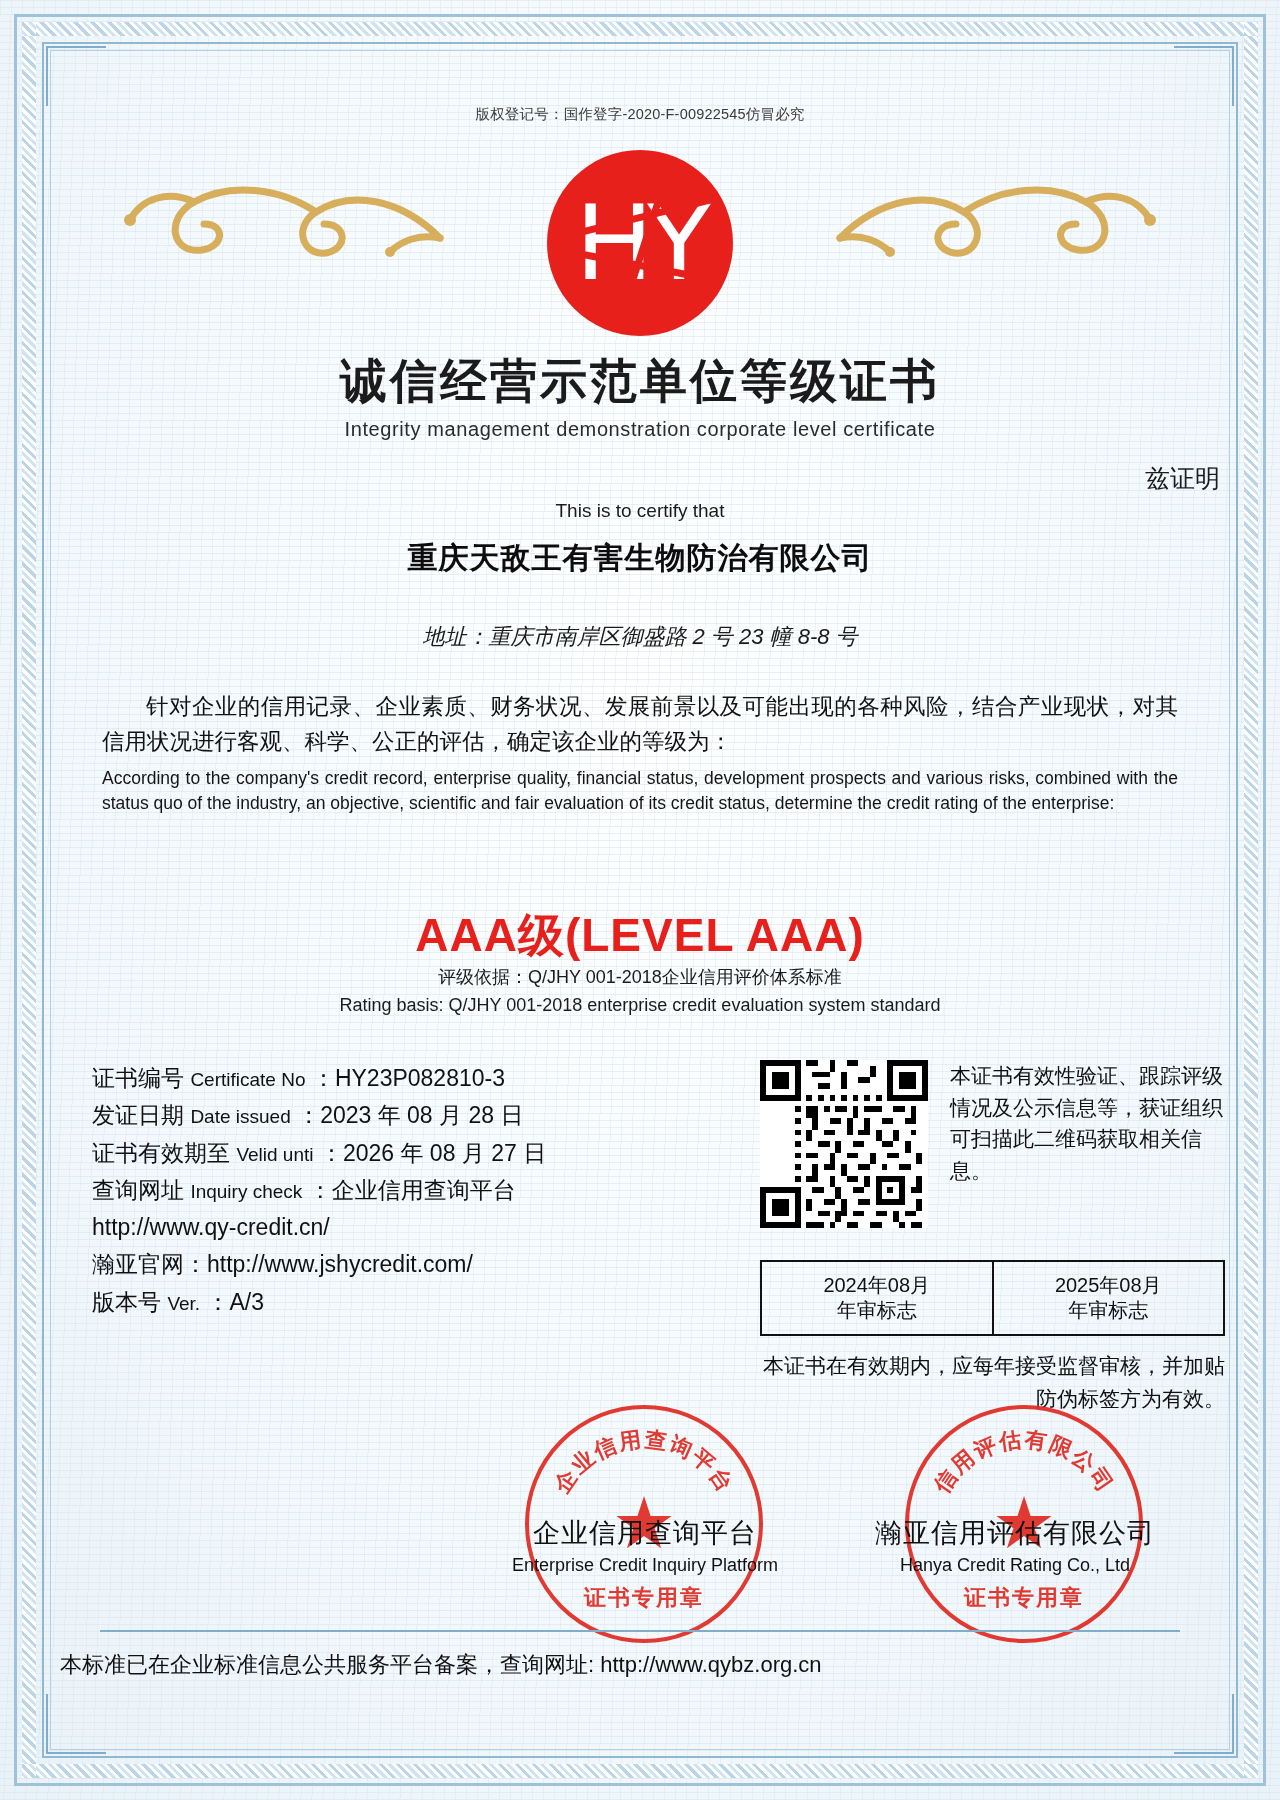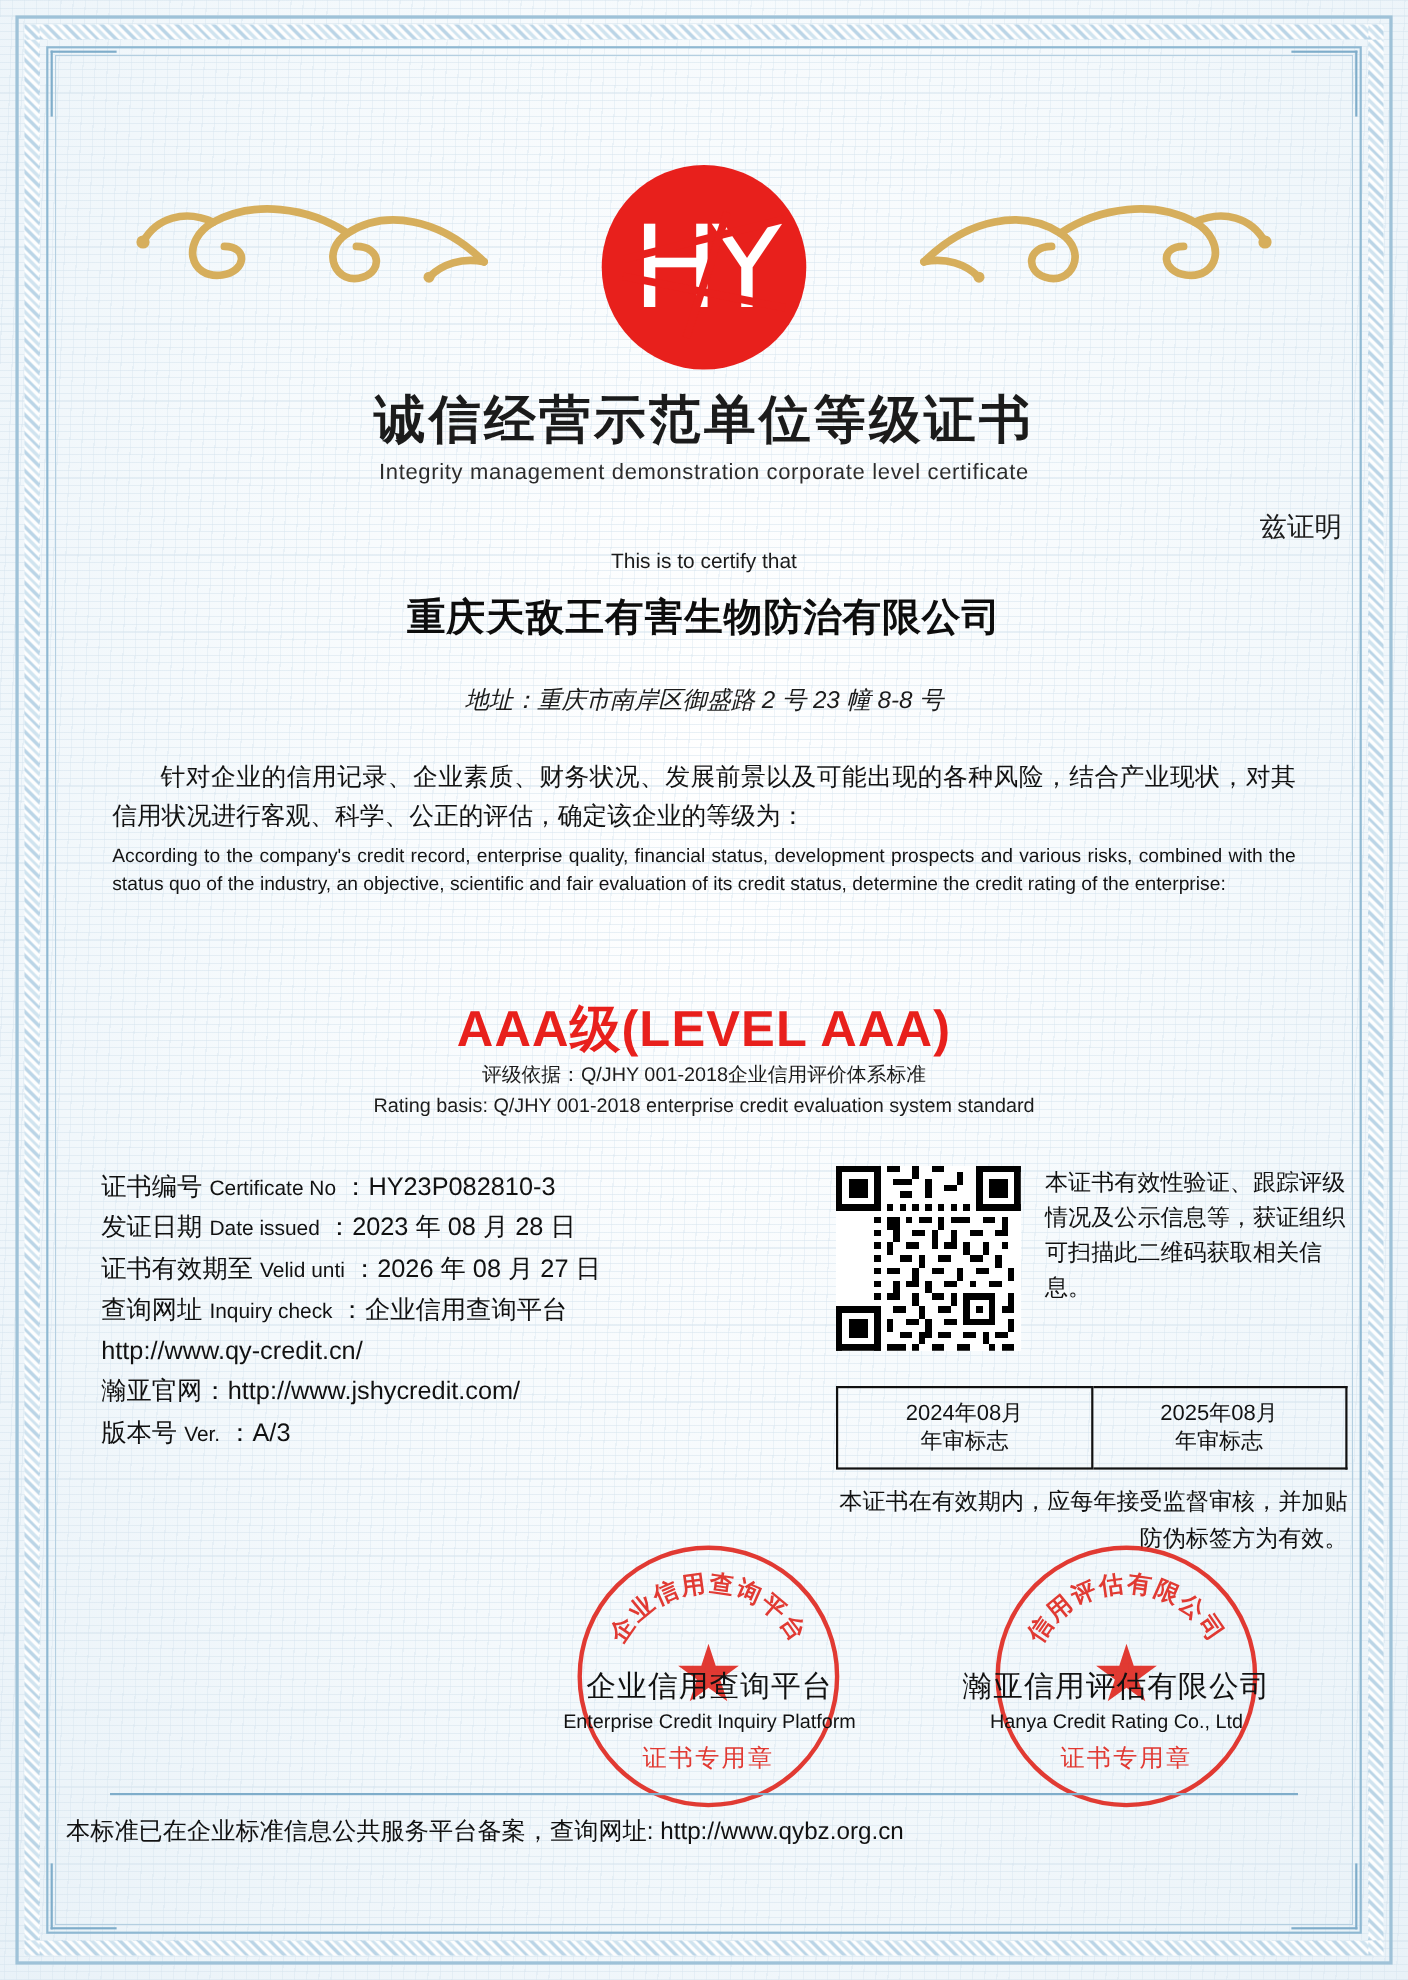--- a/index.html
+++ b/index.html
@@ -101,21 +101,21 @@
   .certify-cn{
     position:absolute;top:402px;left:0;right:0;text-align:right;
     font-size:25px;color:#1b1b1b;
   }
   .certify-en{
     position:absolute;top:440px;left:0;right:0;text-align:center;
     font-size:19px;color:#1b1b1b;
   }
   .company{
     position:absolute;top:478px;left:0;right:0;text-align:center;
-    font-size:35px;font-weight:bold;color:#0d0d0d;letter-spacing:1px;
+    font-size:30px;font-weight:bold;color:#0d0d0d;letter-spacing:1px;
   }
   .credit-code{
     position:absolute;top:528px;left:0;right:0;text-align:center;
     font-size:22px;color:#1b1b1b;
   }
   .address{
     position:absolute;top:562px;left:0;right:0;text-align:center;
     font-size:22px;color:#1b1b1b;font-style:italic;
   }
 
@@ -191,21 +191,21 @@
   }
   .seal .arc{
     position:absolute;left:0;top:0;width:100%;height:100%;
   }
   .seal .arc text{
     fill:#e02a22;font-size:22px;font-family:"Liberation Sans",sans-serif;
     letter-spacing:2px;font-weight:bold;
   }
   .seal .bottom-label{
     position:absolute;left:0;right:0;bottom:26px;text-align:center;
-    color:#e02a22;font-size:22px;font-weight:normal;letter-spacing:2px;
+    color:#e02a22;font-size:22px;font-weight:bold;letter-spacing:2px;
   }
   .seal-left{left:465px;top:1345px;}
   .seal-right{left:845px;top:1345px;}
 
   .org-left{
     position:absolute;left:400px;top:1455px;width:370px;text-align:center;
   }
   .org-right{
     position:absolute;left:770px;top:1455px;width:370px;text-align:center;
   }
@@ -230,20 +230,21 @@
   <div class="frame-guilloche"></div>
   <div class="frame-mid"></div>
   <div class="frame-inner"></div>
   <div class="corner tl"></div>
   <div class="corner tr"></div>
   <div class="corner bl"></div>
   <div class="corner br"></div>
 
   <div class="content">
 
+    <div class="copyright">版权登记号：国作登字-2020-F-00922545仿冒必究</div>
 
     <div class="crest">
       <svg class="flourish left" viewBox="0 0 330 120" xmlns="http://www.w3.org/2000/svg">
         <g fill="none" stroke="#d6ae5c" stroke-width="7" stroke-linecap="round">
           <path d="M320 70 C280 30, 230 22, 196 44 C170 61, 186 92, 210 84 C228 78, 226 56, 204 56"></path>
           <path d="M196 44 C160 20, 110 14, 74 34 C44 51, 52 86, 82 82 C104 79, 106 56, 84 56"></path>
           <path d="M74 34 C48 22, 22 30, 10 52"></path>
           <path d="M320 70 C300 66, 282 72, 270 84"></path>
         </g>
         <g fill="#d6ae5c">

